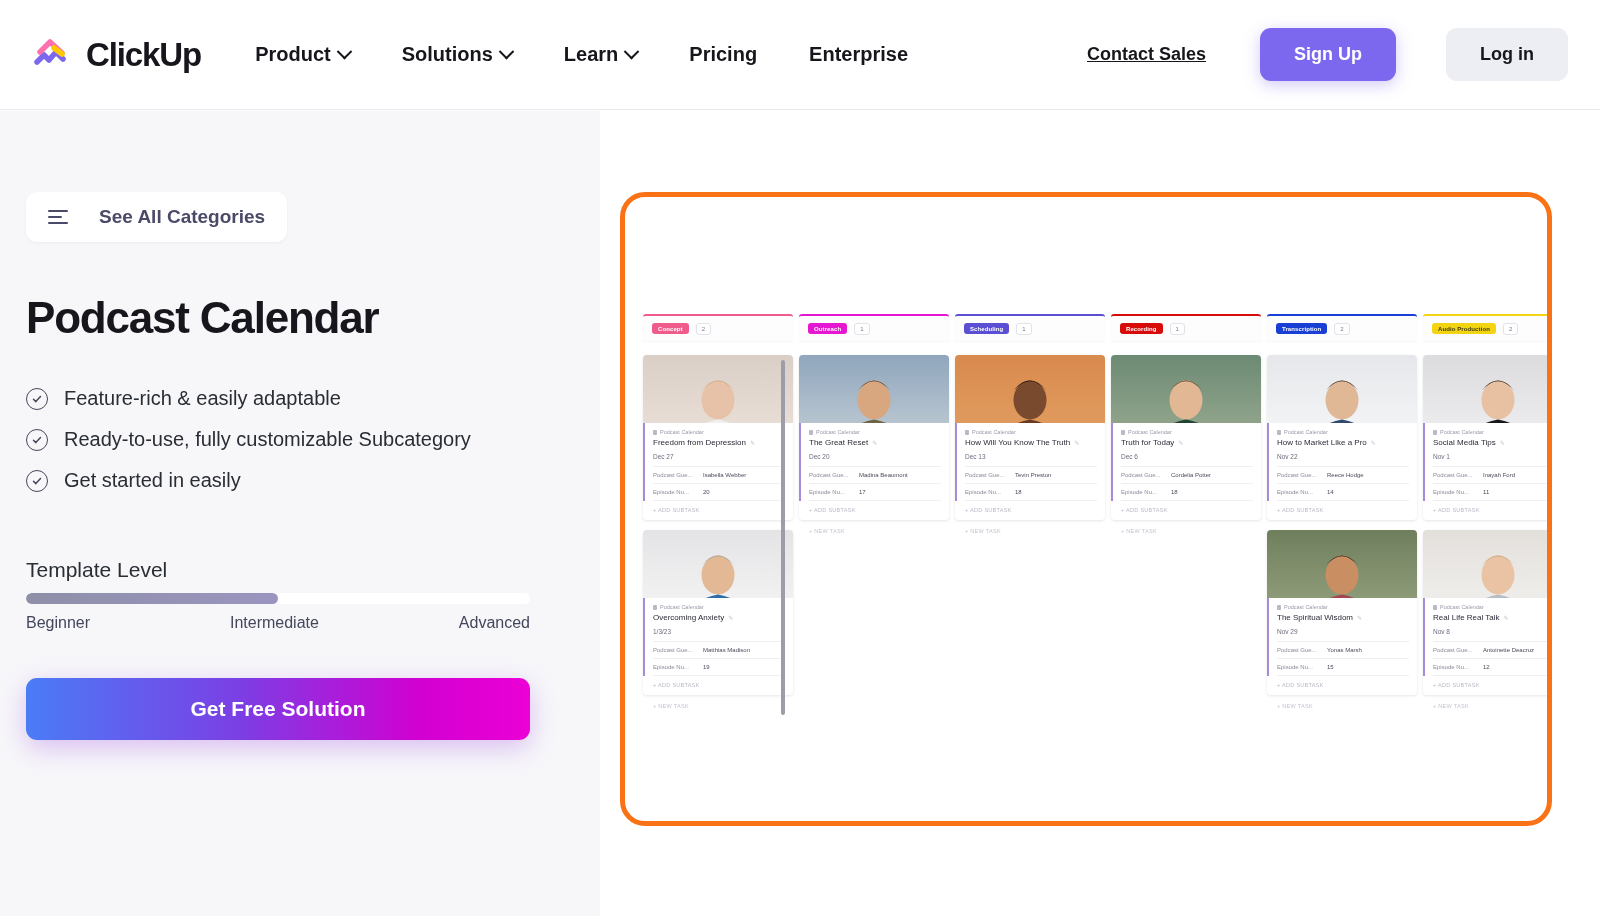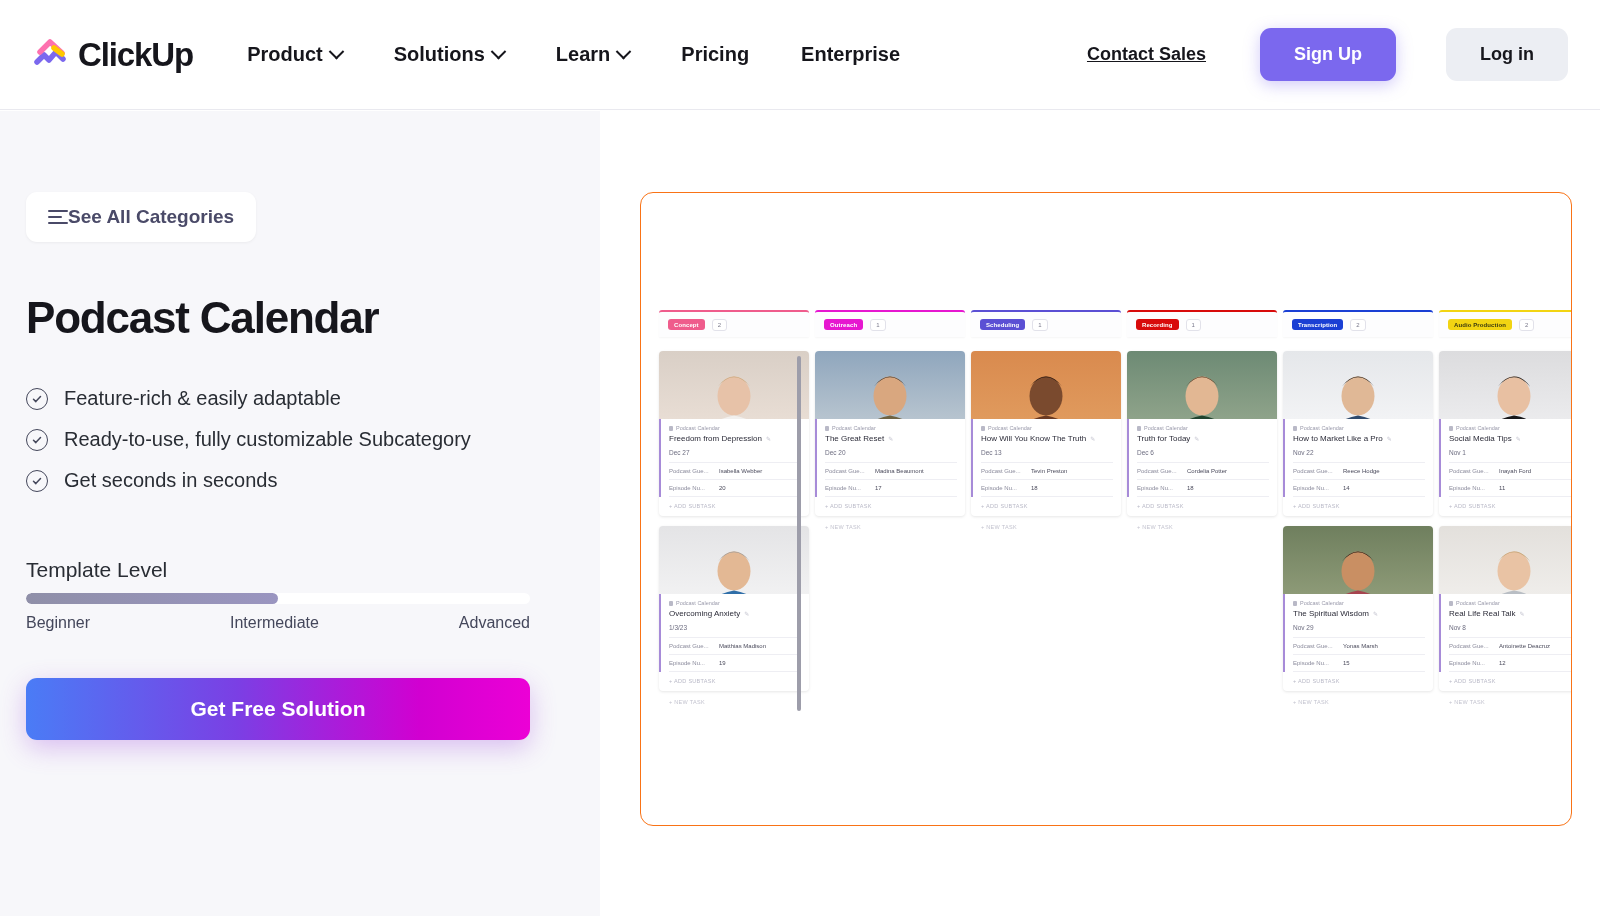--- a/index.html
+++ b/index.html
@@ -13,21 +13,21 @@
 
   
   .header {
     position: absolute; top: 0; left: 0;
     width: 1600px; height: 110px;
     background: #ffffff;
     border-bottom: 1px solid #e9e9ef;
     display: flex; align-items: center;
   }
   .logo-wrap {
-    display: flex; align-items: center; gap: 8px;
+    display: flex; align-items: center; gap: 16px;
     margin-left: 32px;
   }
   .logo-mark { width: 38px; height: 38px; position: relative; }
   .logo-text {
     font-size: 33px; font-weight: 700; color: #16161c;
     letter-spacing: -1.1px;
   }
   .nav {
     display: flex; align-items: center; gap: 0px;
     margin-left: 28px;
@@ -66,21 +66,21 @@
   }
 
   
   .left-panel {
     position: absolute; left: 0; top: 111px;
     width: 600px; height: 805px;
     background: #f7f7fa;
     padding: 0 26px;
   }
   .see-all {
-    display: inline-flex; align-items: center; gap: 0;
+    display: inline-flex; align-items: center; gap: 31px;
     background: #ffffff; border-radius: 11px;
     padding: 14px 22px; margin-top: 81px;
     font-size: 19px; font-weight: 600; color: #4a4a68;
     cursor: pointer;
     box-shadow: 0 1px 3px rgba(0,0,0,.05);
   }
   .hamburger { width: 20px; display:flex; flex-direction:column; gap:4px; }
   .hamburger i { display:block; height:2.3px; background:#4a4a68; border-radius:2px; }
   .hamburger i:nth-child(1){ width:20px; }
   .hamburger i:nth-child(2){ width:14px; }
@@ -126,25 +126,25 @@
   .cta {
     display: block; width: 504px; height: 62px; margin-top: 46px;
     border: none; border-radius: 11px; cursor: pointer;
     background: linear-gradient(90deg,#4a7cf6 0%,#7b3fe4 42%,#d100d1 78%,#ec00d6 100%);
     color: #ffffff; font-size: 21px; font-weight: 800;
     box-shadow: 0 8px 26px rgba(150,60,220,.30);
   }
 
   
   .board-panel {
-    position: absolute; left: 640px; top: 192px;
+    position: absolute; left: 620px; top: 192px;
     width: 932px; height: 634px;
     background: #ffffff;
-    border: 1px solid #f97316;
-    border-radius: 13px;
+    border: 5px solid #f97316;
+    border-radius: 25px;
     overflow: hidden;
   }
   .board-inner {
     position: absolute; left: 18px; top: 117px;
     width: 930px;
     display: flex; gap: 6px;
   }
   .column { width: 150px; flex: 0 0 150px; }
   .col-head {
     background: #fdfdfe;
@@ -290,21 +290,21 @@
           </svg>
       </span>
       <span>Ready-to-use, fully customizable Subcategory</span>
     </div>
     <div class="feature">
       <span class="check-circle">
         <svg width="12" height="12" viewBox="0 0 12 12">
             <path d="M2.5 6.3 L4.8 8.6 L9.5 3.6" fill="none" stroke="#44475b" stroke-width="1.5" stroke-linecap="round" stroke-linejoin="round"></path>
           </svg>
       </span>
-      <span>Get seconds in seconds</span>
+      <span>Get started in easily</span>
     </div>
   </div>
 
   <div class="tl-label">Template Level</div>
 
   <div class="slider-track">
     <div class="slider-fill" id="slider-fill" style="width: 50%;"></div>
   </div>
 
   <div class="slider-labels">

